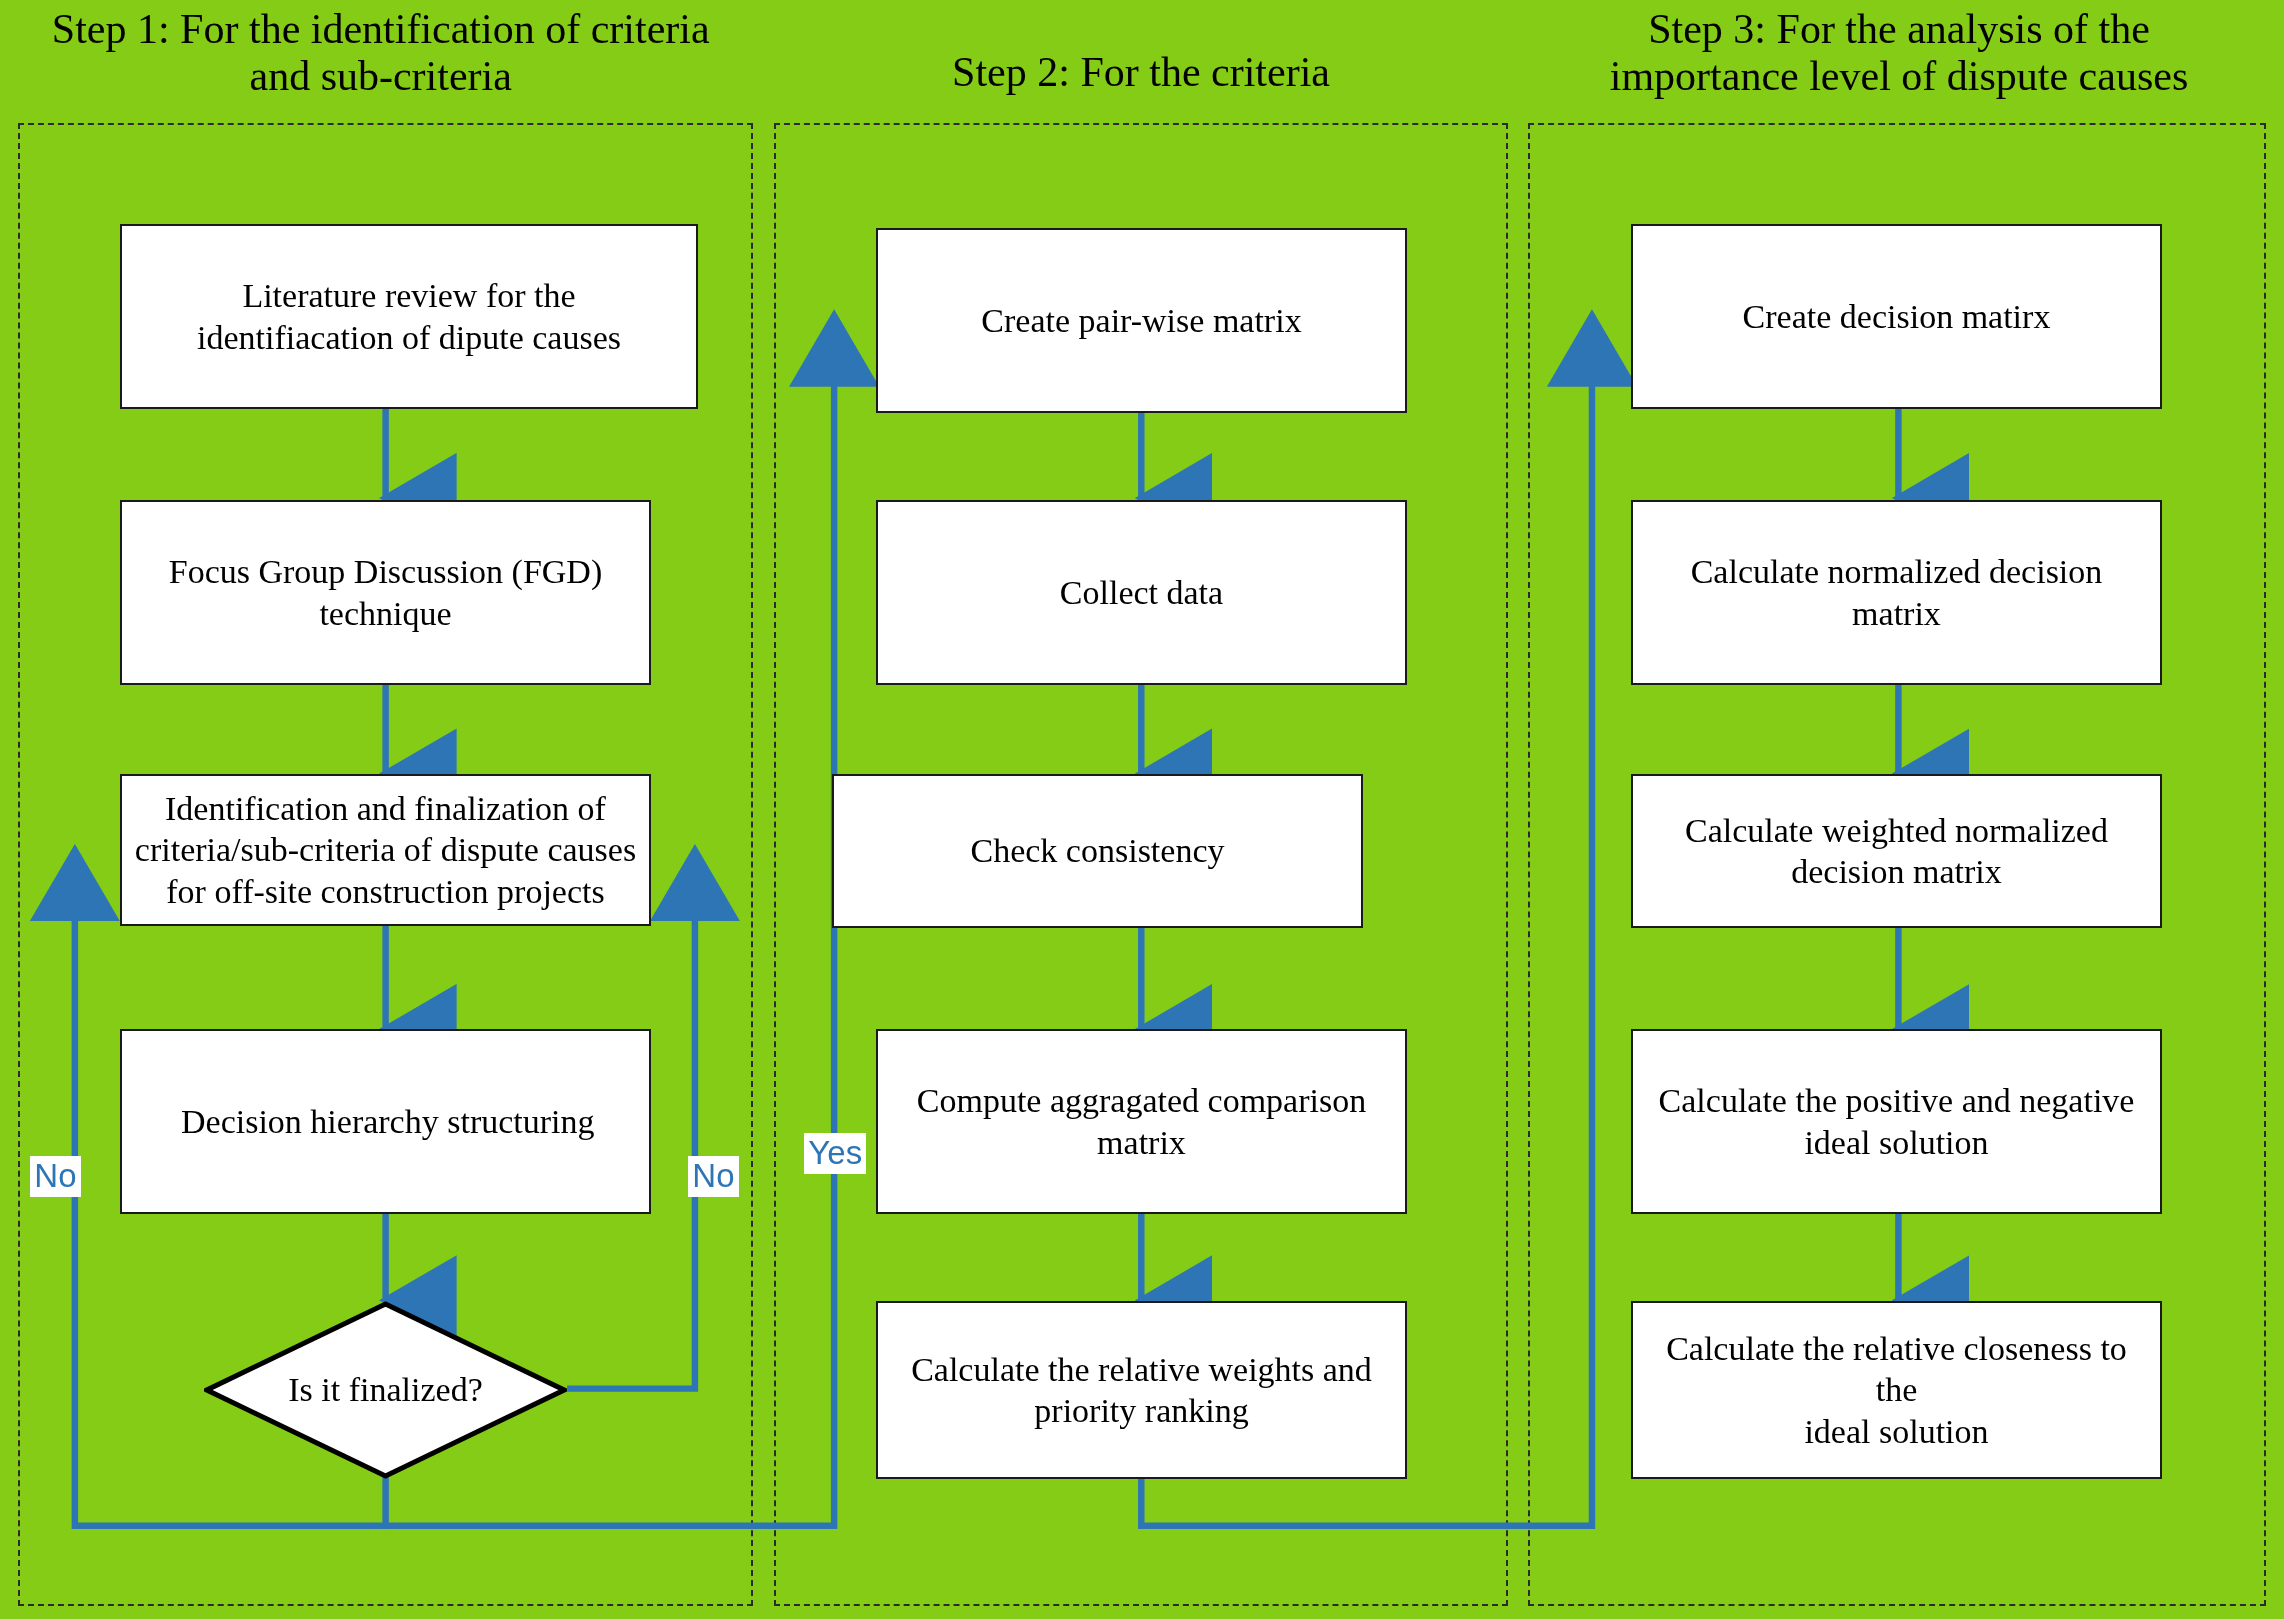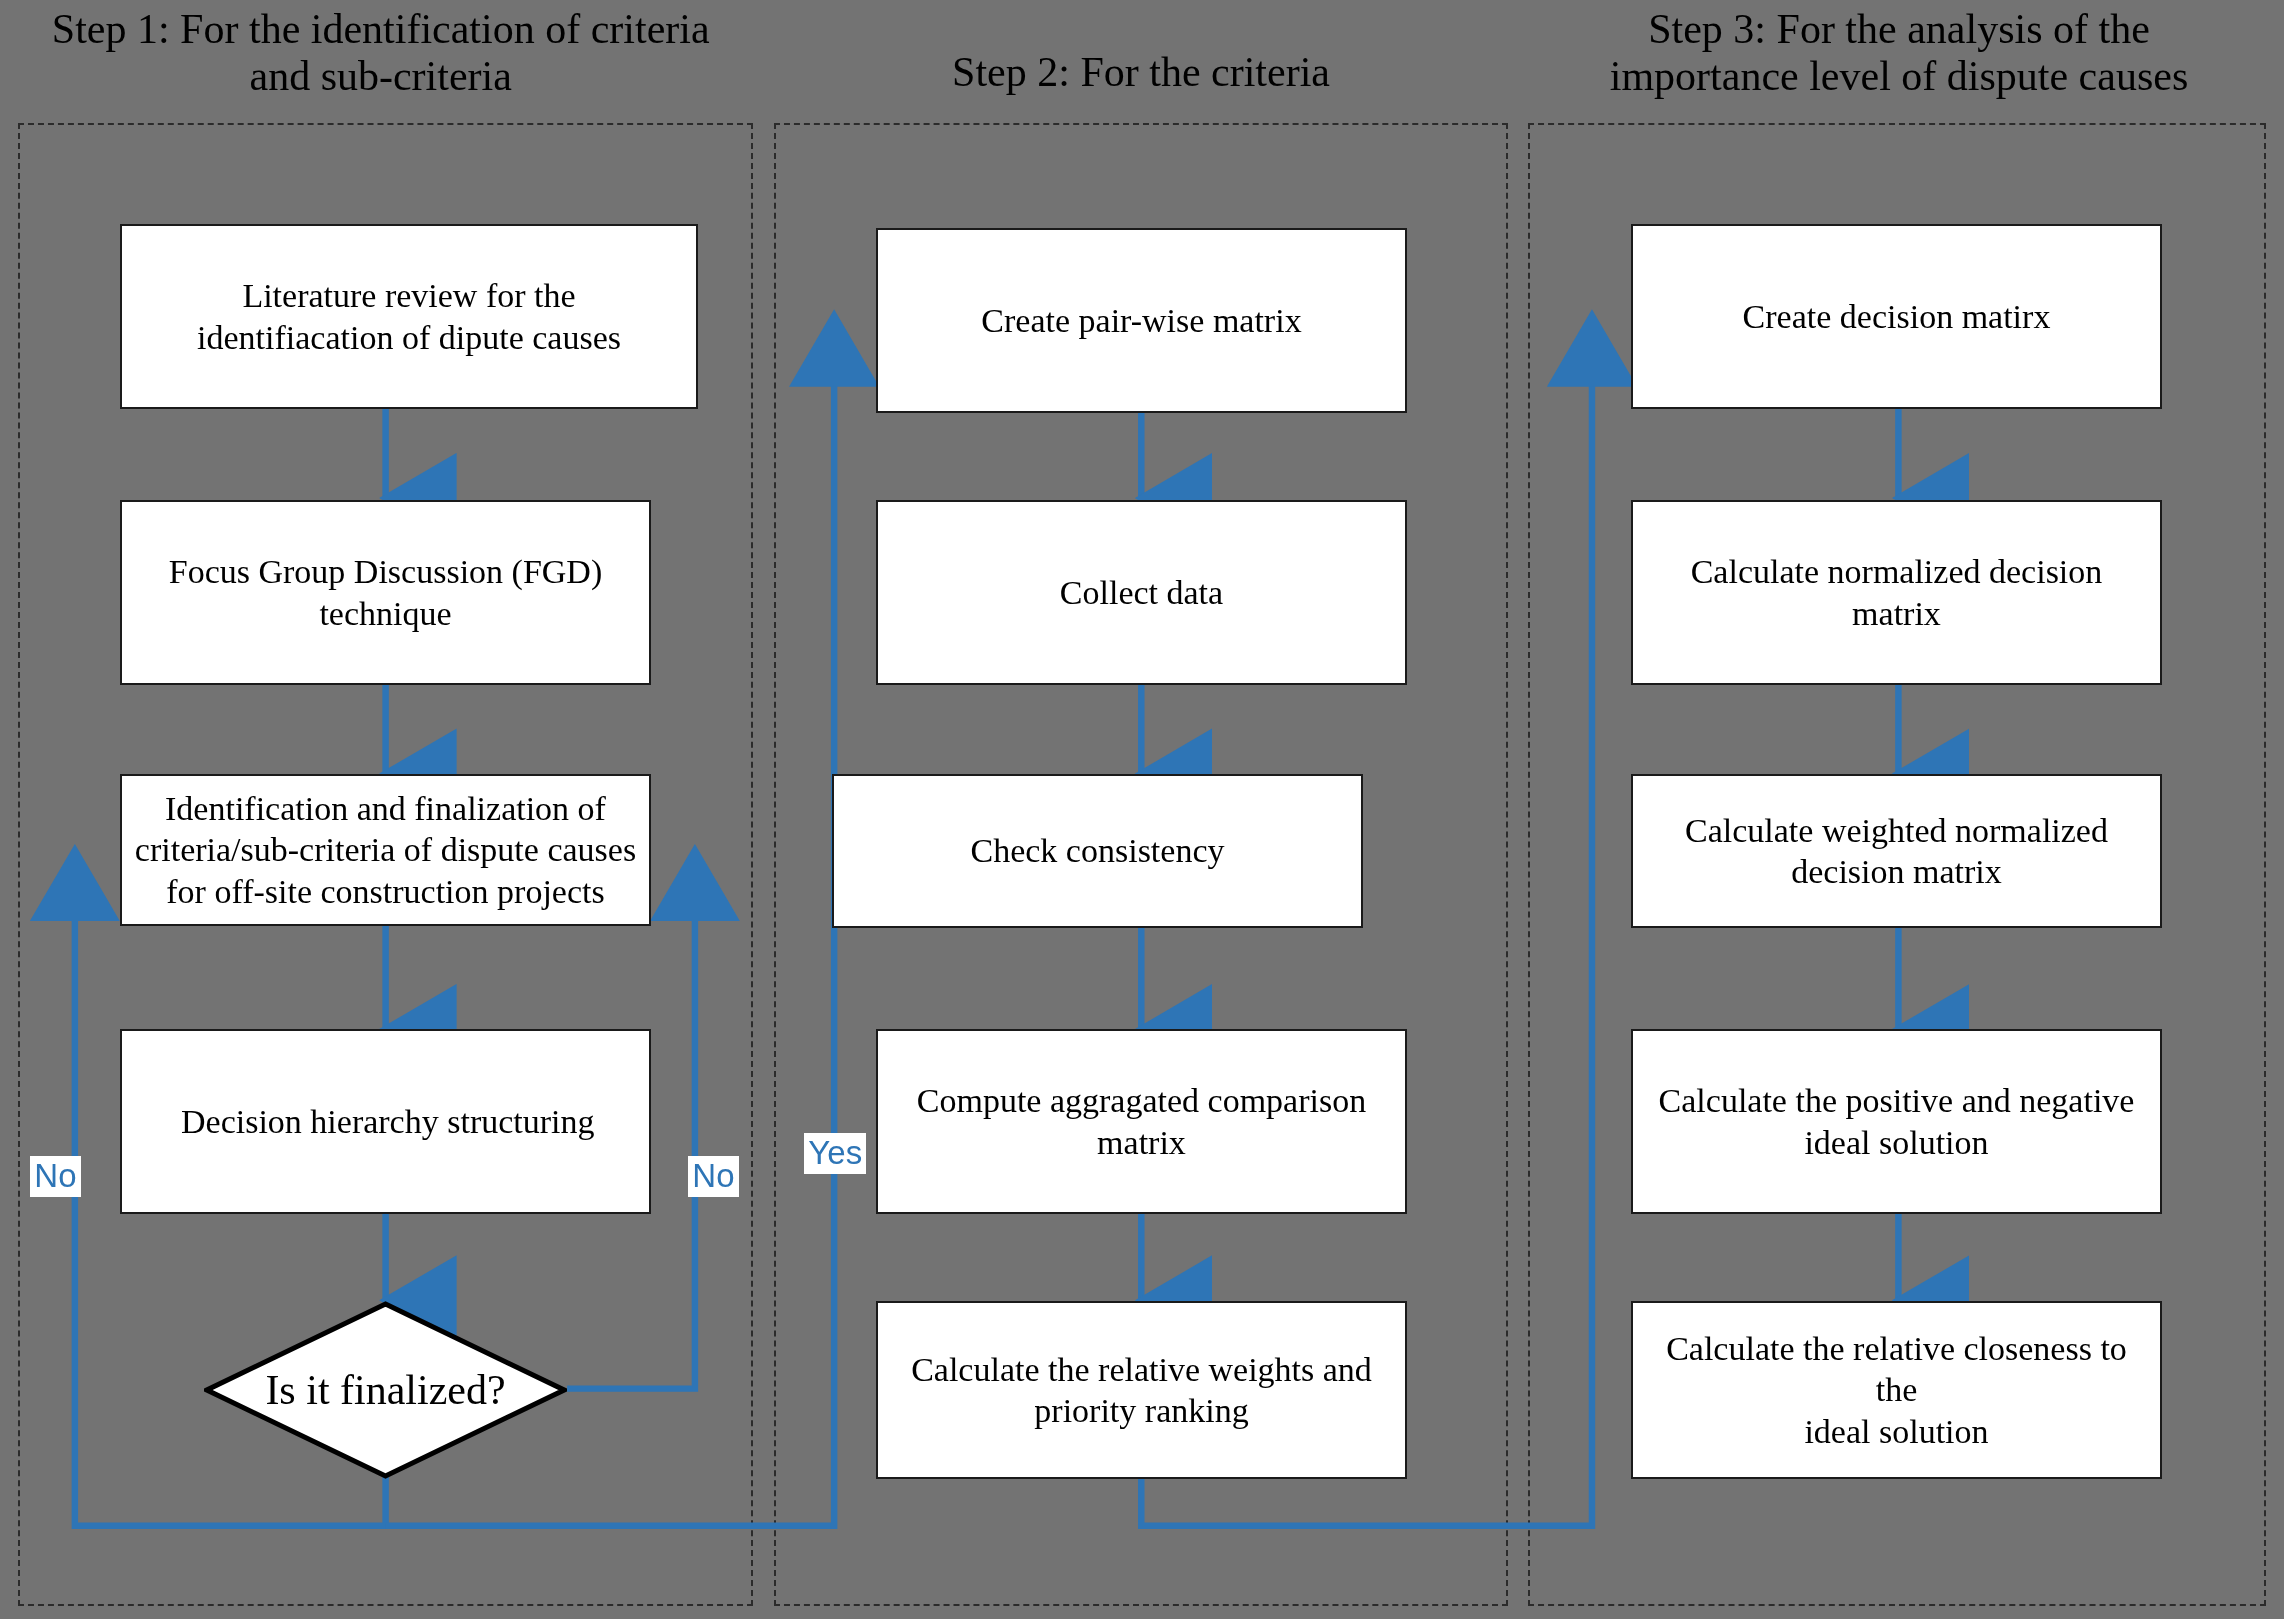--- a/index.html
+++ b/index.html
@@ -7,21 +7,21 @@
     padding: 0;
     background: #ffffff;
   }
   body {
     font-family: "Liberation Serif", "DejaVu Serif", serif;
   }
   #canvas {
     position: relative;
     width: 2284px;
     height: 1619px;
-    background: #737373;
+    background: #84cc16;
     overflow: hidden;
   }
 
   
   .step-title {
     position: absolute;
     text-align: center;
     font-size: 42px;
     line-height: 1.12;
     color: #000000;
@@ -67,21 +67,21 @@
     z-index: 5;
   }
   .decision-wrap svg { display: block; }
   .decision-label {
     position: absolute;
     left: 0; top: 0;
     width: 100%; height: 100%;
     display: flex;
     align-items: center;
     justify-content: center;
-    font-size: 42px;
+    font-size: 34px;
     color: #000000;
     pointer-events: none;
   }
 
   
   #links {
     position: absolute;
     left: 0; top: 0;
     width: 2284px;
     height: 1619px;

